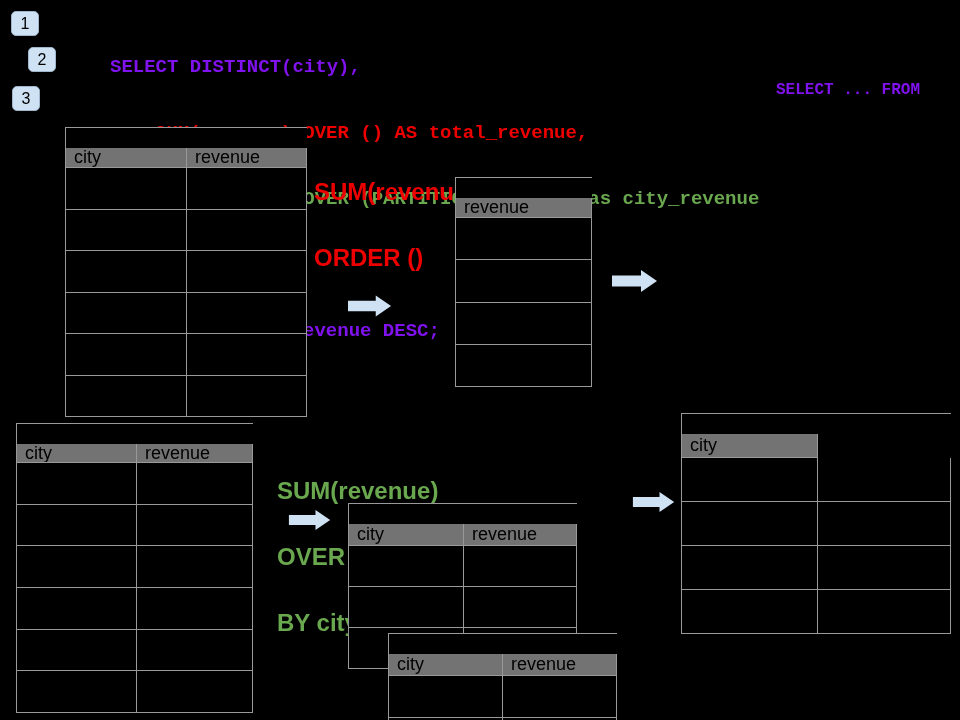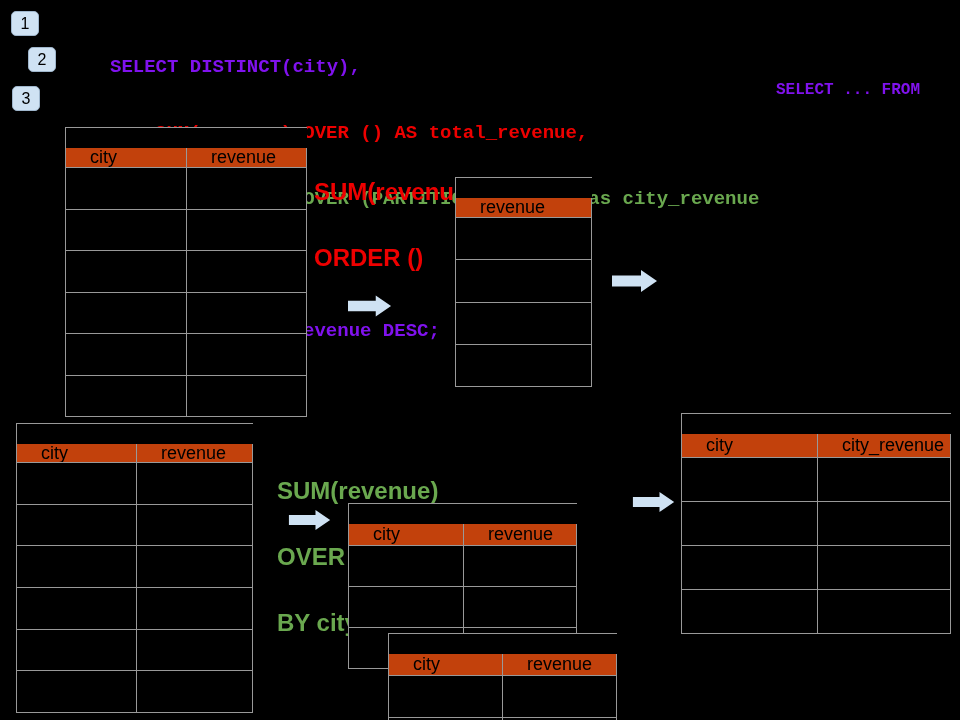--- a/index.html
+++ b/index.html
@@ -48,22 +48,22 @@
   .annot-part{left:277px;top:436px;color:#6AA84F;}
 
   
   .tbl{
     position:absolute;display:flex;flex-direction:column;background:#000;
     border-top:1px solid var(--border);border-left:1px solid var(--border);
     box-sizing:border-box;
   }
   .thead{display:grid;grid-template-columns:var(--cols);height:var(--hh);flex:none;}
   .hcell{
-    background:#c2410c;border-right:1px solid var(--border);border-bottom:1px solid var(--border);
-    display:flex;align-items:center;padding-left:24px;
+    background:#737373;border-right:1px solid var(--border);border-bottom:1px solid var(--border);
+    display:flex;align-items:center;padding-left:8px;
     font-size:18px;color:#000;overflow:hidden;margin-top:20px;
   }
   .tbody{flex:1;display:flex;flex-direction:column;min-height:0;}
   .trow{flex:1;display:grid;grid-template-columns:var(--cols);}
   .tcell{border-right:1px solid var(--border);border-bottom:1px solid var(--border);}
 
   .t1{left:65px;top:127px;width:242px;height:290px;--cols:121px 1fr;--hh:40px;}
   .t2{left:455px;top:177px;width:137px;height:210px;--cols:1fr;--hh:40px;}
   .t3{left:16px;top:423px;width:237px;height:290px;--cols:120px 1fr;--hh:39px;}
   .t4{left:348px;top:503px;width:229px;height:166px;--cols:115px 1fr;--hh:42px;}
@@ -231,21 +231,20 @@
         <div class="trow">
           <div class="tcell"></div>
           <div class="tcell"></div>
         </div>
       </div>
   </div>
 
   <div class="tbl t6">
     <div class="thead">
       <div class="hcell">city</div>
-      <div class="hcell">city_revenue</div>
     </div>
     <div class="tbody">
         <div class="trow">
           <div class="tcell"></div>
           <div class="tcell"></div>
         </div>
         <div class="trow">
           <div class="tcell"></div>
           <div class="tcell"></div>
         </div>

